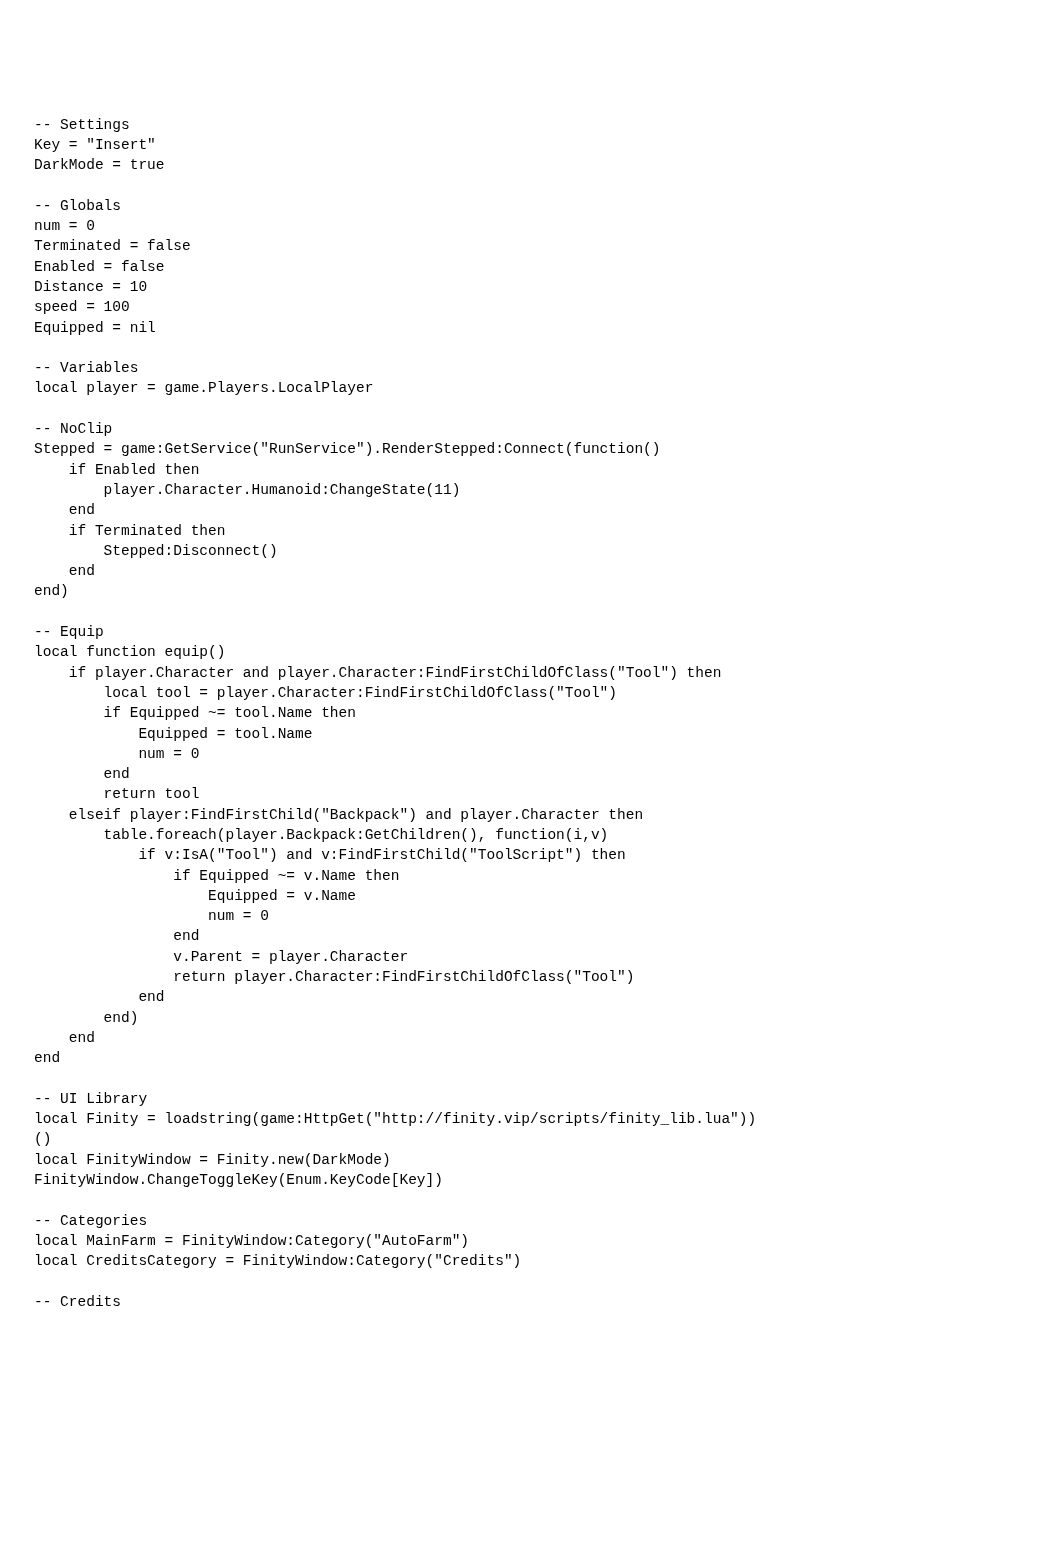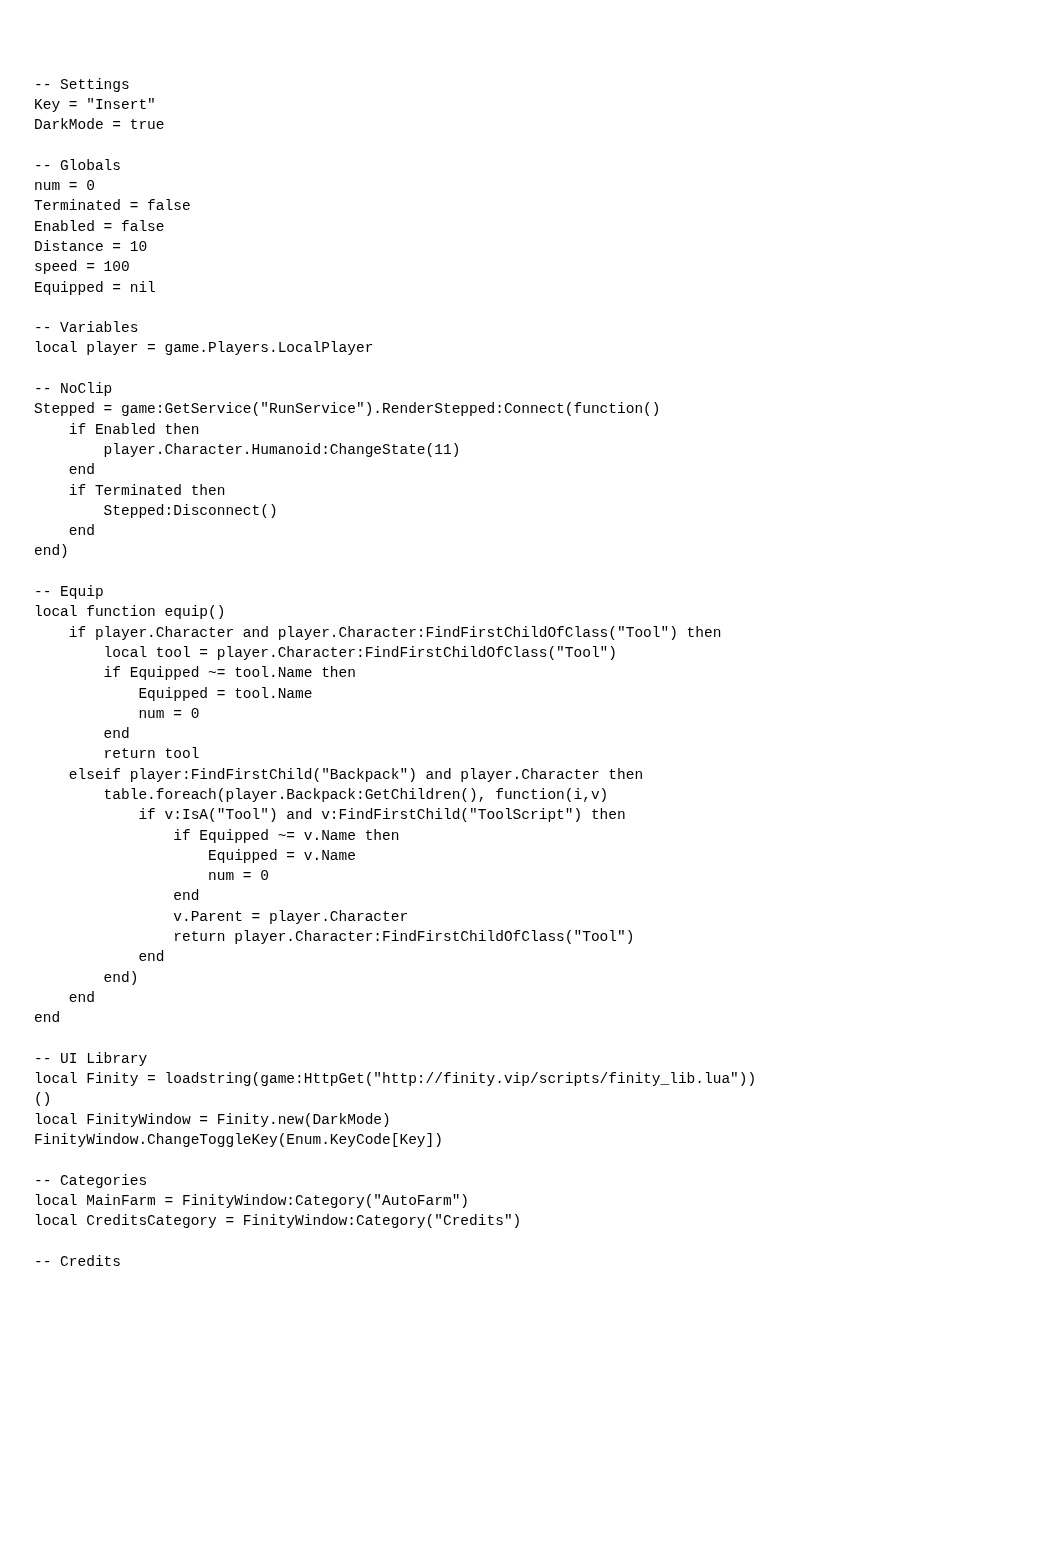--- a/index.html
+++ b/index.html
@@ -8,20 +8,21 @@
     background: #ffffff;
     font-family: "Courier New", Courier, monospace;
     font-size: 14.5px;
     line-height: 1.4;
     color: #000000;
     white-space: pre;
     padding: 34px;
   }
   .code-block {
     white-space: pre;
+    margin-top: 40px;
   }
 </style>
 </head>
 <body>
 
 <div class="code-block">-- Settings
 Key = "Insert"
 DarkMode = true
 
 -- Globals

